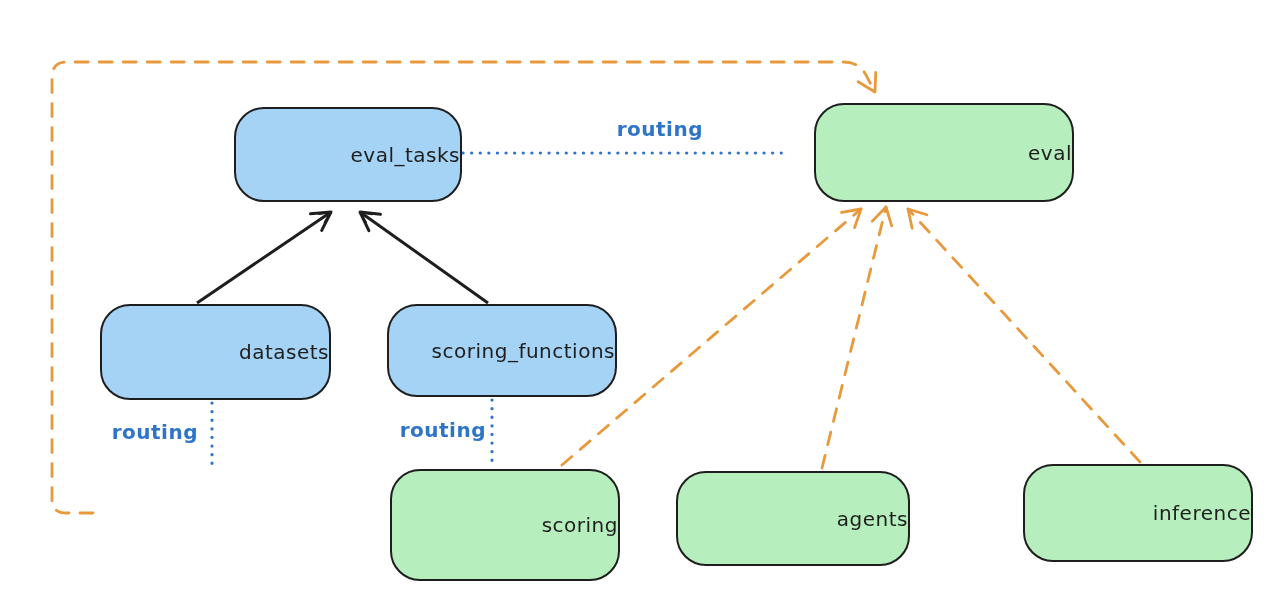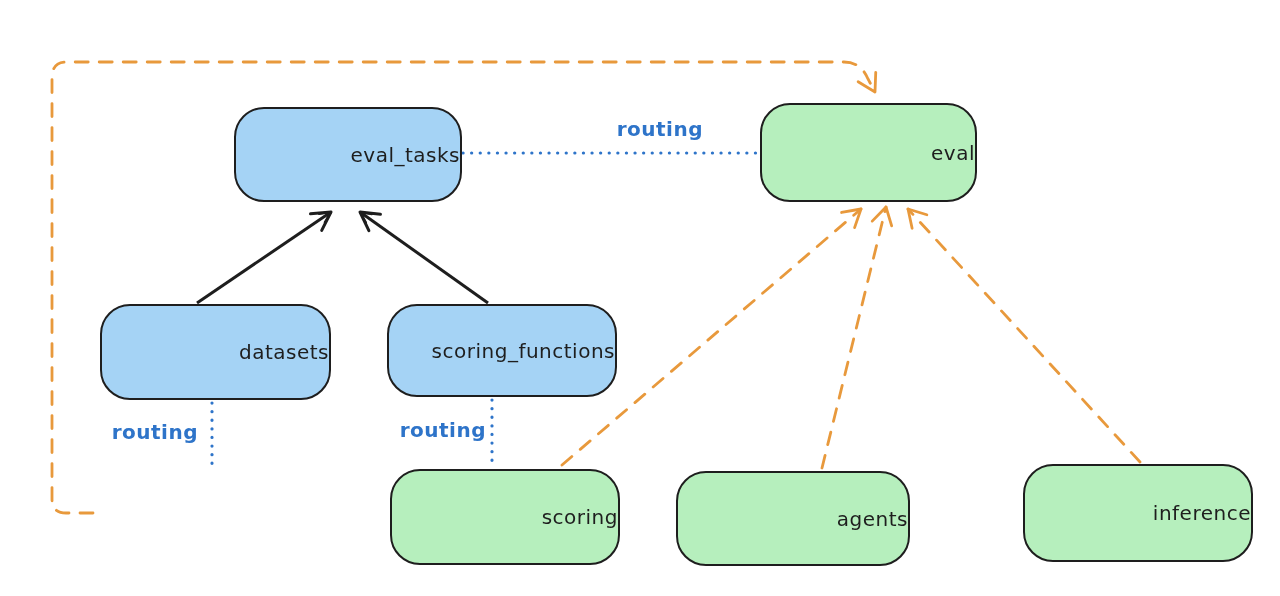--- a/index.html
+++ b/index.html
@@ -80,34 +80,34 @@
 
     <line class="s-orange dashed" x1="562" y1="465" x2="861" y2="209" marker-end="url(#arrow-orange)"></line>
     <line class="s-orange dashed" x1="822" y1="468" x2="886" y2="207" marker-end="url(#arrow-orange)"></line>
     <line class="s-orange dashed" x1="1140" y1="462" x2="908" y2="209" marker-end="url(#arrow-orange)"></line>
   </svg>
 
   <div class="node blue" style="left:234px;  top:107px; width:228px; height:95px;">
     <span>eval_tasks</span>
   </div>
 
-  <div class="node green" style="left:760px;  top:103px; width:217px; height:99px;">
+  <div class="node green" style="left:814px;  top:103px; width:260px; height:99px;">
     <span>eval</span>
   </div>
 
   <div class="node blue" style="left:100px;  top:304px; width:231px; height:96px;">
     <span>datasets</span>
   </div>
 
   <div class="node blue" style="left:387px;  top:304px; width:230px; height:93px;">
     <span>scoring_functions</span>
   </div>
 
 
-  <div class="node green" style="left:390px;  top:469px; width:230px; height:96px;">
+  <div class="node green" style="left:390px;  top:469px; width:230px; height:112px;">
     <span>scoring</span>
   </div>
 
   <div class="node green" style="left:676px;  top:471px; width:234px; height:95px;">
     <span>agents</span>
   </div>
 
   <div class="node green" style="left:1023px; top:464px; width:230px; height:98px;">
     <span>inference</span>
   </div>

